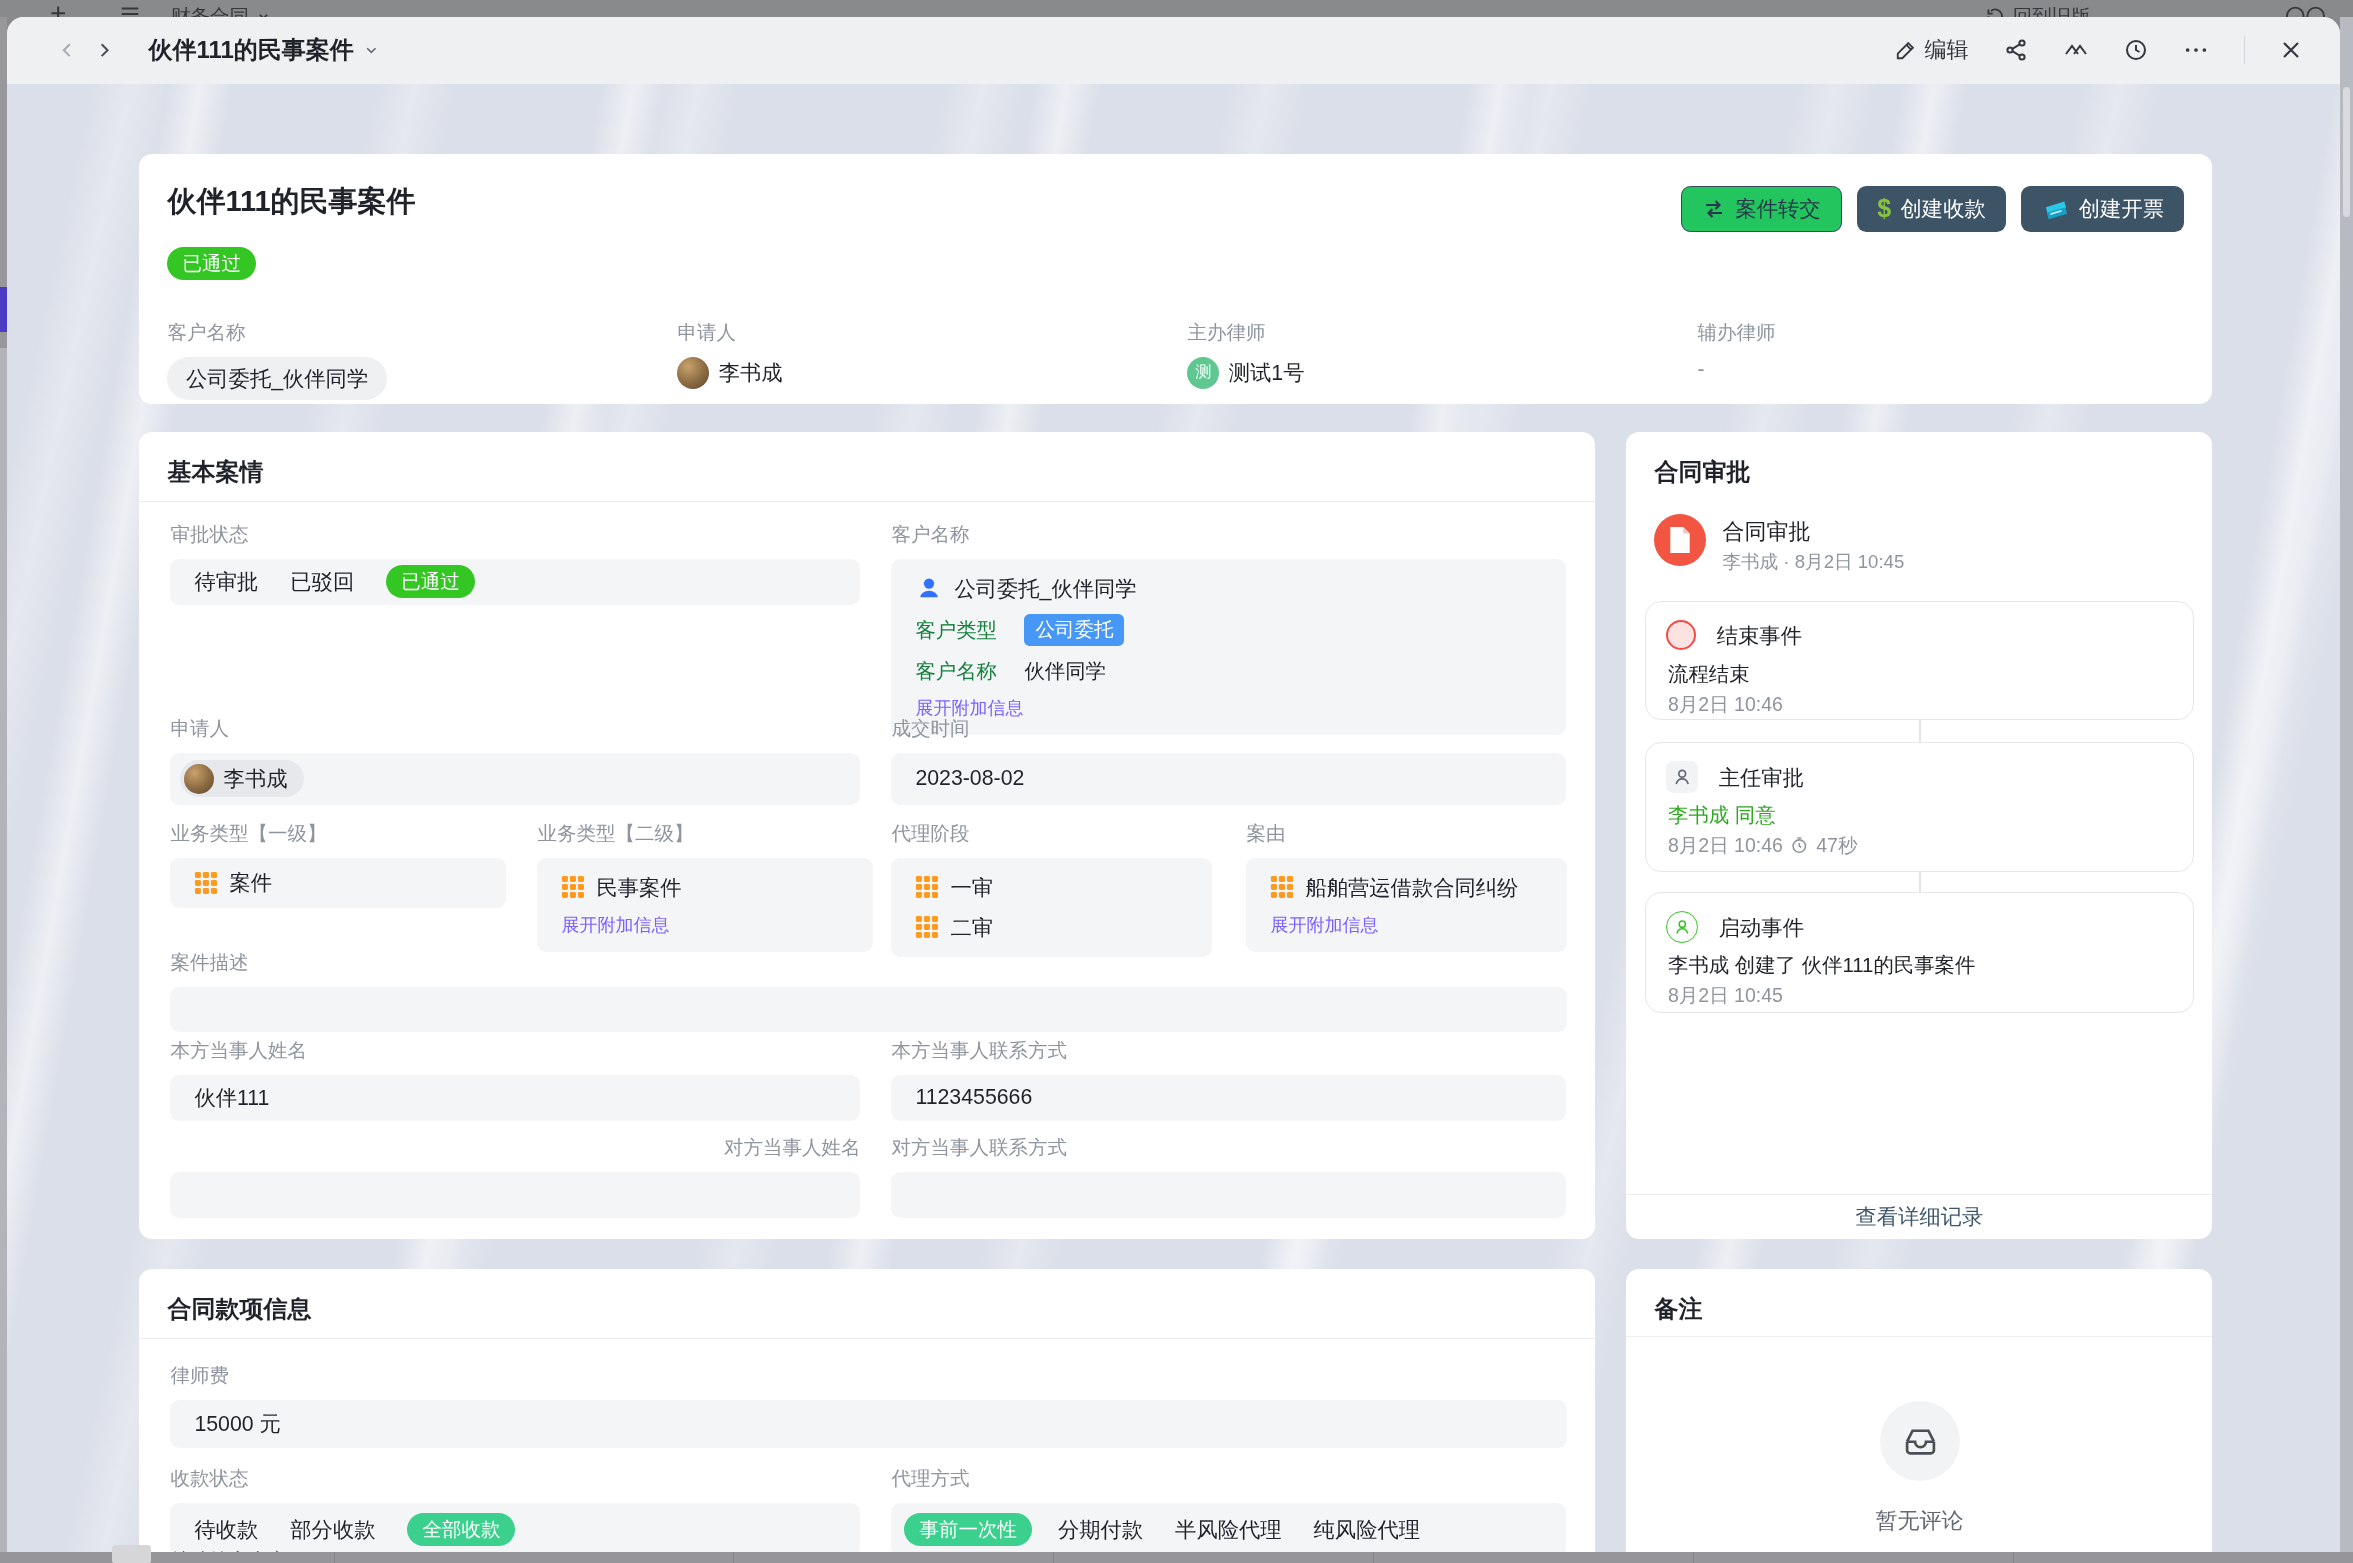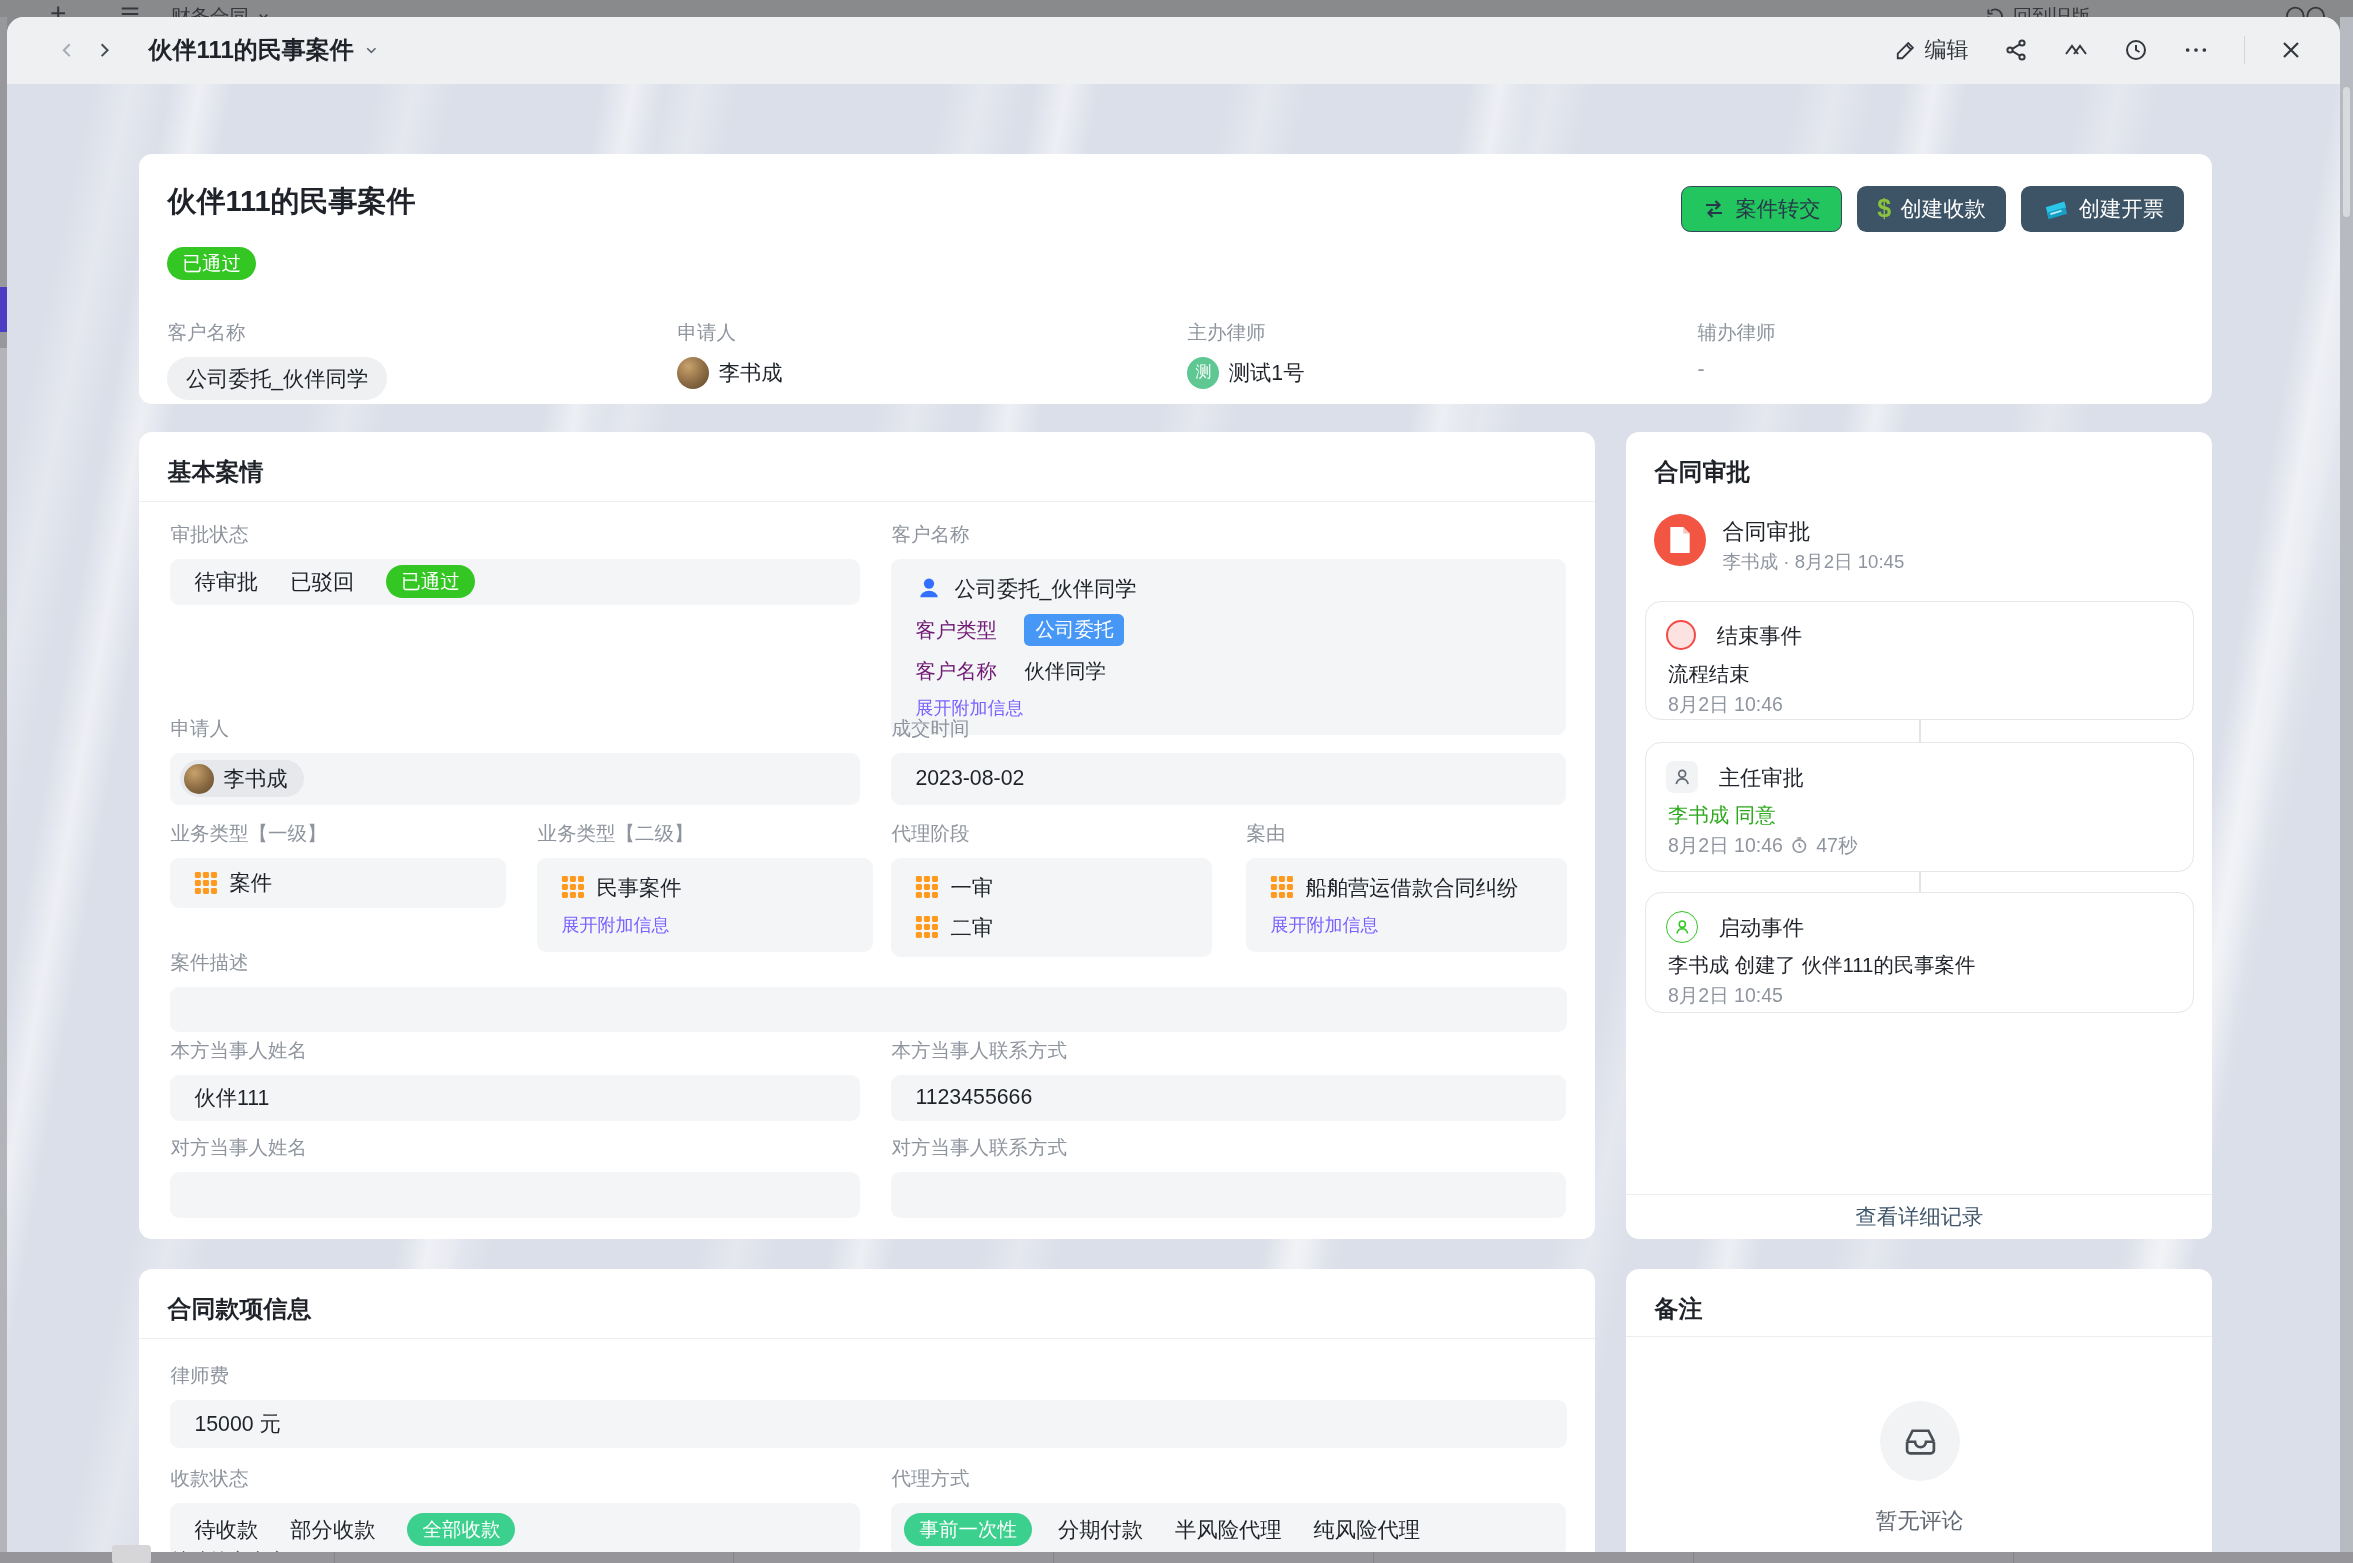--- a/index.html
+++ b/index.html
@@ -63,21 +63,21 @@
   .f .flabel { display:block; margin-bottom:11px; }
   .fbox { background:#f4f5f7; border-radius:9.3px; display:flex; align-items:center; padding:0 24px; font-size:21.3px; height:46px; }
   .fbox.multi { flex-direction:column; align-items:flex-start; justify-content:flex-start; height:auto; padding:15px 24px; gap:11px; }
   .opt { color:#1f2329; margin-right:32px; font-size:21.3px; }
   .pill-sel { display:inline-flex; align-items:center; height:33px; padding:0 15px; border-radius:16.7px; color:#fff; font-size:19.5px; }
   .pill-sel.green { background:#34c724; }
   .pill-sel.emerald { background:#3bd08d; margin-right:26px; }
   .link-purple { color:#7b61ff; font-size:18px; cursor:pointer; }
   .item-row { display:flex; align-items:center; gap:11px; font-size:21.3px; }
   .kv-row { display:flex; align-items:center; gap:24px; font-size:20.4px; }
-  .kv-k { color:#701a75; min-width:85px; }
+  .kv-k { color:#15803d; min-width:85px; }
   .badge-blue { background:#4697f6; color:#fff; border-radius:5.6px; padding:2.8px 11px; font-size:19.5px; }
   .person-pill { display:flex; align-items:center; gap:9.3px; background:#e6e8eb; border-radius:927px; padding:3.7px 16.7px 3.7px 4.6px; font-size:21.3px; }
   .avatar-sm { width:30px; height:30px; border-radius:50%; background:radial-gradient(circle at 35% 30%, #c9a26c, #8a6a42 55%, #5c482d); }
 
   
   .main-item-icon { position:absolute; left:28px; top:82px; width:52px; height:52px; border-radius:50%; background:#f25642; display:flex; align-items:center; justify-content:center; }
   .mi-title { position:absolute; left:96px; top:85px; font-size:22px; }
   .mi-meta { position:absolute; left:96px; top:117px; font-size:18.6px; color:#8f959e; }
   .ev { position:absolute; left:18.6px; width:549px; border:0.9px solid #e4e6ea; border-radius:16px; background:#fff; }
   .ev-head { position:absolute; left:20.4px; top:18.6px; display:flex; align-items:center; gap:20.4px; font-size:21.3px; }
@@ -417,21 +417,21 @@
             <span>伙伴111</span>
           </div>
       </div>
       <div class="f" style="left:752px; top:605px; width:675px;">
         <span class="flabel">本方当事人联系方式</span>
         <div class="fbox">
             <span>1123455666</span>
           </div>
       </div>
 
-      <div class="f" style="left:31px; top:702px; width:690px;">
+      <div class="f" style="left:31px; top:702px; width:690px;text-align:right;">
         <span class="flabel">对方当事人姓名</span>
         <div class="fbox">
             <span></span>
           </div>
       </div>
       <div class="f" style="left:752px; top:702px; width:675px;">
         <span class="flabel">对方当事人联系方式</span>
         <div class="fbox">
             <span></span>
           </div>

